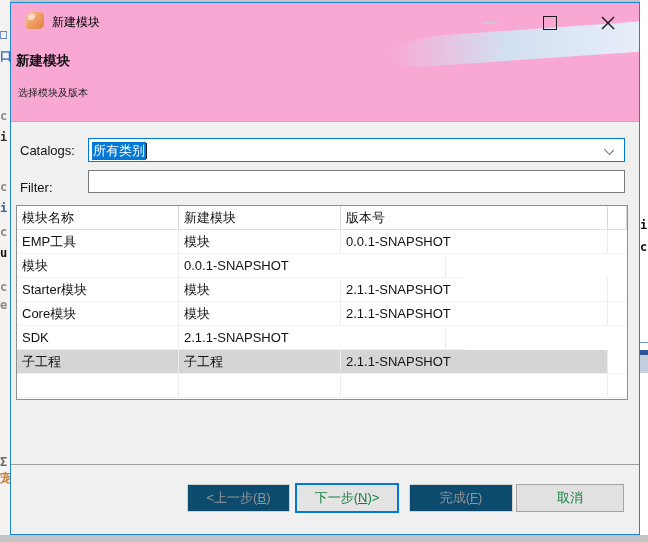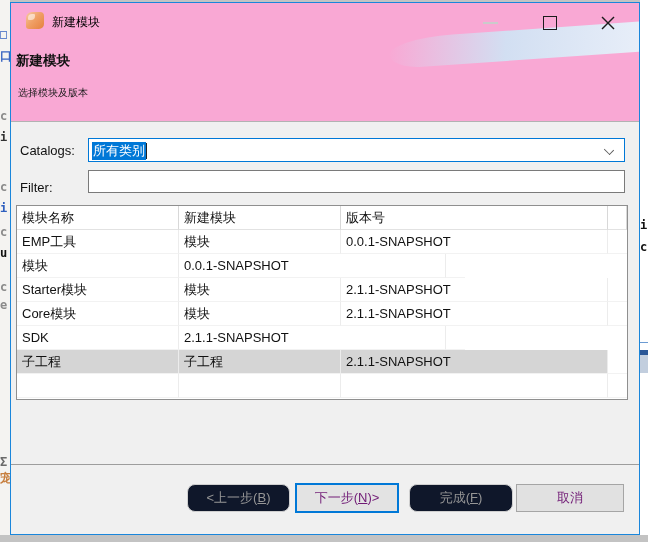--- a/index.html
+++ b/index.html
@@ -60,22 +60,22 @@
   .trow { display:flex; width:610px; height:24px; }
   .tcell { height:24px; line-height:23px; padding-left:5px; overflow:hidden; white-space:nowrap;
            border-right:1px solid #ececec; border-bottom:1px solid #f2f2f2; }
   .c0 { width:162px; } .c1 { width:162px; } .c2 { width:267px; } .c3 { width:19px; border-right:none; padding-left:0; }
   .thead .tcell { border-right:1px solid #d8d8d8; border-bottom:1px solid #e2e2e2; }
   .trow.selected .c0, .trow.selected .c1, .trow.selected .c2 { background:#d5d5d5; }
 
   
   .btn-sep { position:absolute; left:0; top:461px; width:628px; height:1px; background:#9d9d9d; }
   .wbtn { position:absolute; top:481px; height:28px; text-align:center; line-height:26px;
-          background:#e1e1e1; border:1px solid #a5a5a5; font-size:13px; color:#701a75; cursor:default; }
-  .wbtn.disabled { background:#0f172a; border-color:#cfcfcf; color:#969696;border-radius:8px; }
+          background:#e1e1e1; border:1px solid #a5a5a5; font-size:13px; color:#15803d; cursor:default; }
+  .wbtn.disabled { background:#0c4a6e; border-color:#cfcfcf; color:#969696; }
   .wbtn.default { top:480px; height:30px; line-height:26px; border:2px solid #0078d7; background:#e3e3e3; }
   .b-back { left:176px; width:103px; }
   .b-next { left:284px; width:104px; }
   .b-finish { left:398px; width:104px; }
   .b-cancel { left:505px; width:108px; }
   .mn { text-decoration:underline; }
 </style>
 </head>
 <body>
 

